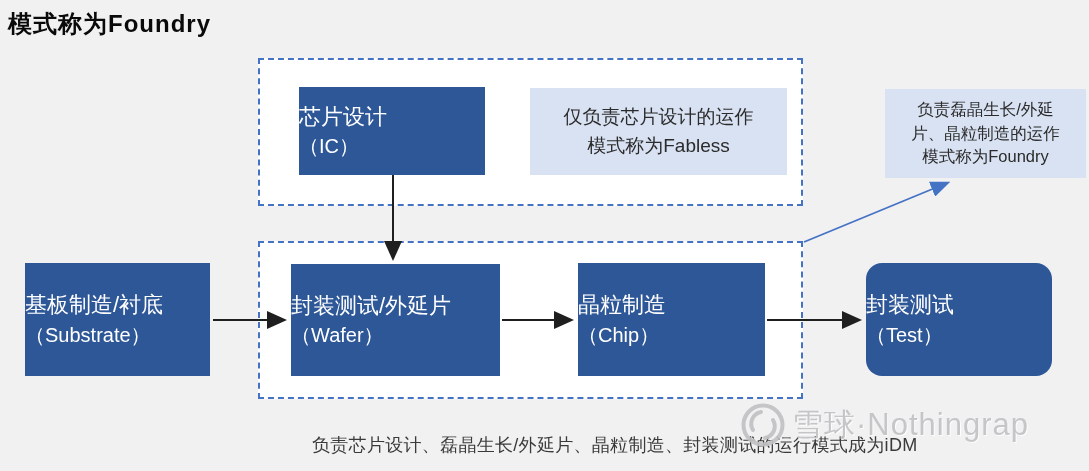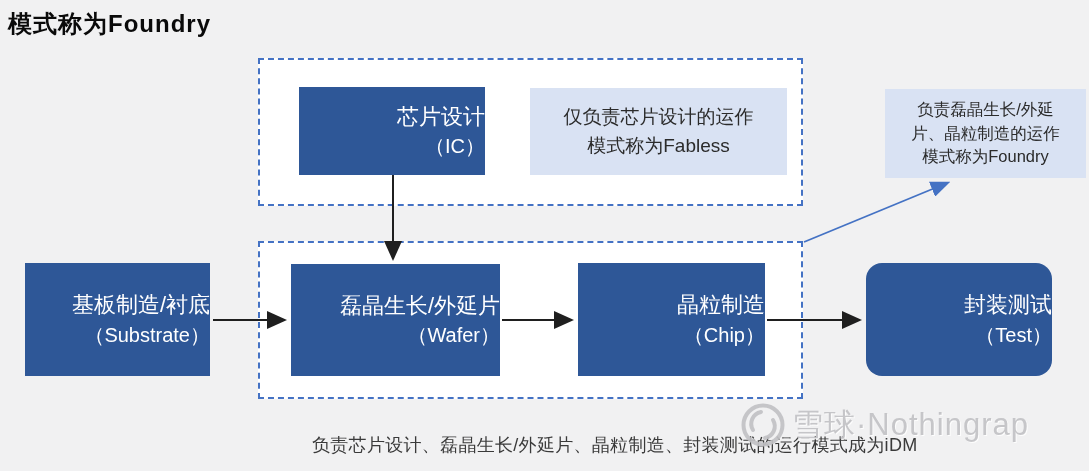--- a/index.html
+++ b/index.html
@@ -13,21 +13,21 @@
     font-size:24px; font-weight:bold; color:#0A0A0A; letter-spacing:1px;
   }
   .dashed-zone {
     position:absolute; background:#FFFFFF;
     border:2px dashed #4472C4; box-sizing:border-box;
   }
   .zone-design { left:258px; top:58px; width:545px; height:148px; }
   .zone-foundry { left:258px; top:241px; width:545px; height:158px; }
   .node {
     position:absolute; background:#2E5797; color:#FFFFFF;
-    display:flex; flex-direction:column; align-items:flex-end; justify-content:center;
+    display:flex; flex-direction:column; align-items:flex-start; justify-content:center;
     text-align:center; line-height:1.4; z-index:2;
   }
   .node .main { font-size:22px; }
   .node .sub  { font-size:20px; }
   .node-ic        { left:299px; top:87px;  width:186px; height:88px; }
   .node-substrate { left:25px;  top:263px; width:185px; height:113px; }
   .node-wafer     { left:291px; top:264px; width:209px; height:112px; }
   .node-chip      { left:578px; top:263px; width:187px; height:113px; }
   .node-test      { left:866px; top:263px; width:186px; height:113px;border-radius:16px; }
   .note {
@@ -72,21 +72,21 @@
     <div class="main">芯片设计</div>
     <div class="sub">（IC）</div>
   </div>
 
   <div class="node node-substrate">
     <div class="main">基板制造/衬底</div>
     <div class="sub">（Substrate）</div>
   </div>
 
   <div class="node node-wafer">
-    <div class="main">磊晶生长/外延片</div>
+    <div class="main">封装测试/外延片</div>
     <div class="sub">（Wafer）</div>
   </div>
 
   <div class="node node-chip">
     <div class="main">晶粒制造</div>
     <div class="sub">（Chip）</div>
   </div>
 
   <div class="node node-test">
     <div class="main">封装测试</div>

